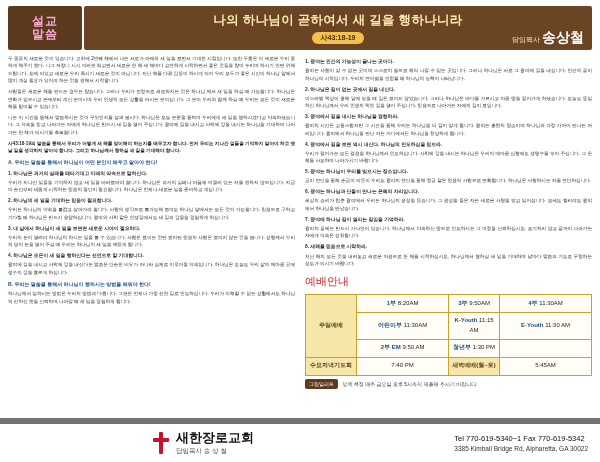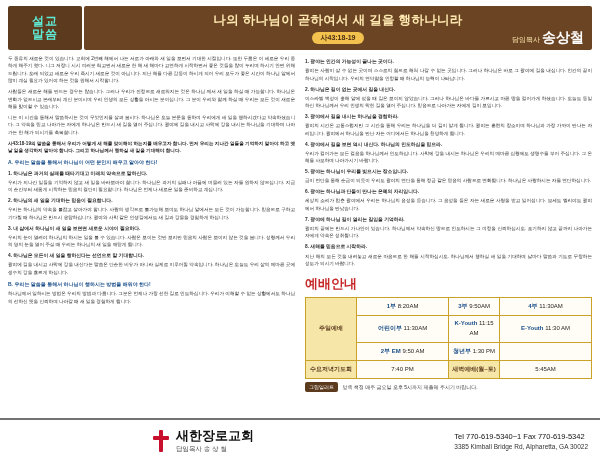--- a/index.html
+++ b/index.html
@@ -23,21 +23,21 @@
   }
   
   .header {
     display: flex;
     height: 44px;
     margin-bottom: 5px;
   }
   .header-left {
     width: 74px;
     background: #5b3a1e;
-    color: #5eead4;
+    color: #f9a8d4;
     display: flex;
     flex-direction: column;
     align-items: center;
     justify-content: center;
     border-radius: 2px;
     line-height: 1.1;
   }
   .header-left .ln {
     font-size: 12px;
     font-weight: bold;
@@ -114,22 +114,22 @@
     font-size: 4.8px;
   }
   .intro-bold {
     font-weight: bold;
   }
   
   .schedule {
     margin-top: 6px;
   }
   .schedule-title {
-    font-size: 13px;
-    font-weight: bold;
+    font-size: 11px;
+    font-weight: normal;
     color: #c62828;
     margin-bottom: 3px;
   }
   table.sched {
     border-collapse: collapse;
     width: 100%;
     font-size: 6px;
   }
   table.sched td {
     border: 1px solid #c9a227;
@@ -160,21 +160,21 @@
     border-radius: 2px;
     font-size: 5px;
     margin-right: 3px;
   }
   
   .footer {
     position: absolute;
     left: 0;
     bottom: 0;
     width: 600px;
-    border-top: 2px solid #737373;
+    border-top: 6px solid #737373;
     height: 44px;
     display: flex;
     align-items: center;
     padding: 0 12px;
     box-sizing: border-box;
   }
   .logo-wrap {
     display: flex;
     align-items: center;
     gap: 6px;

